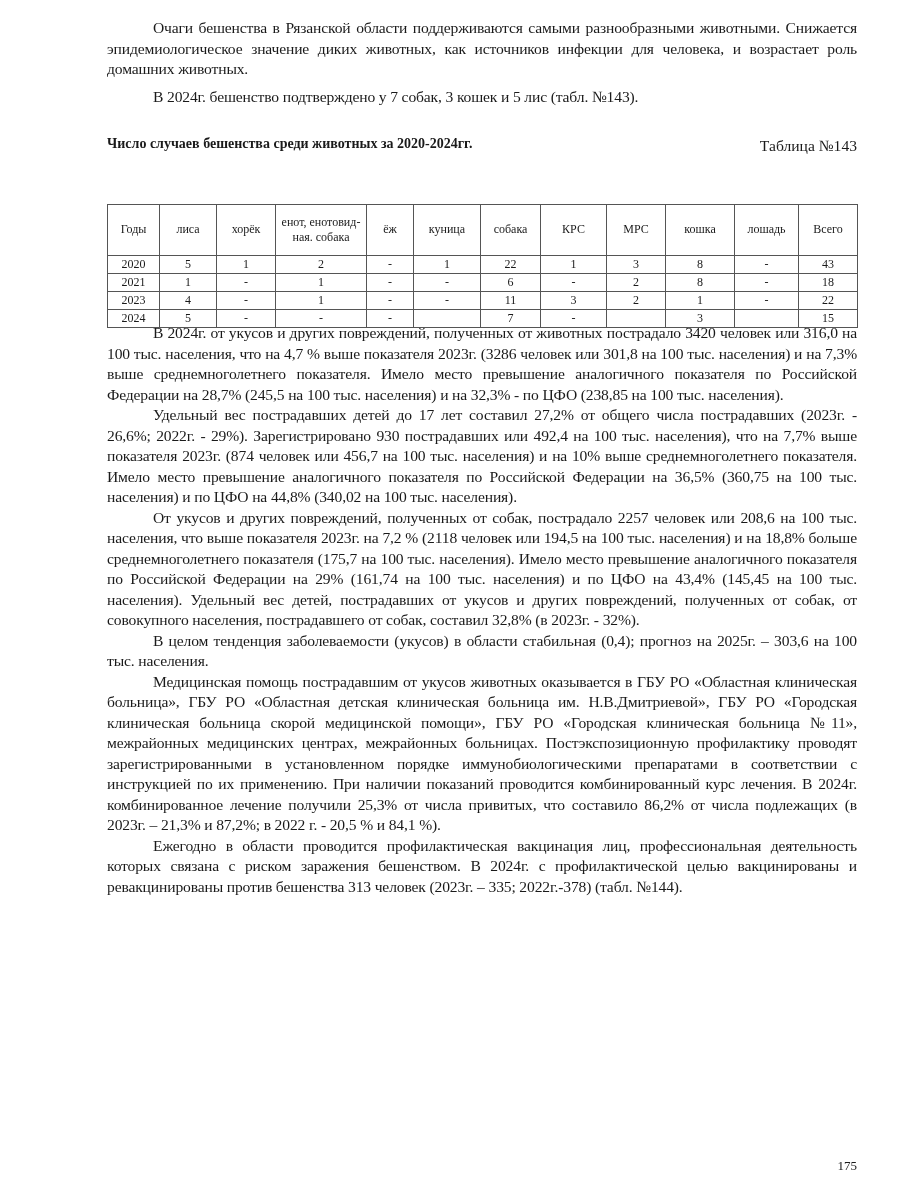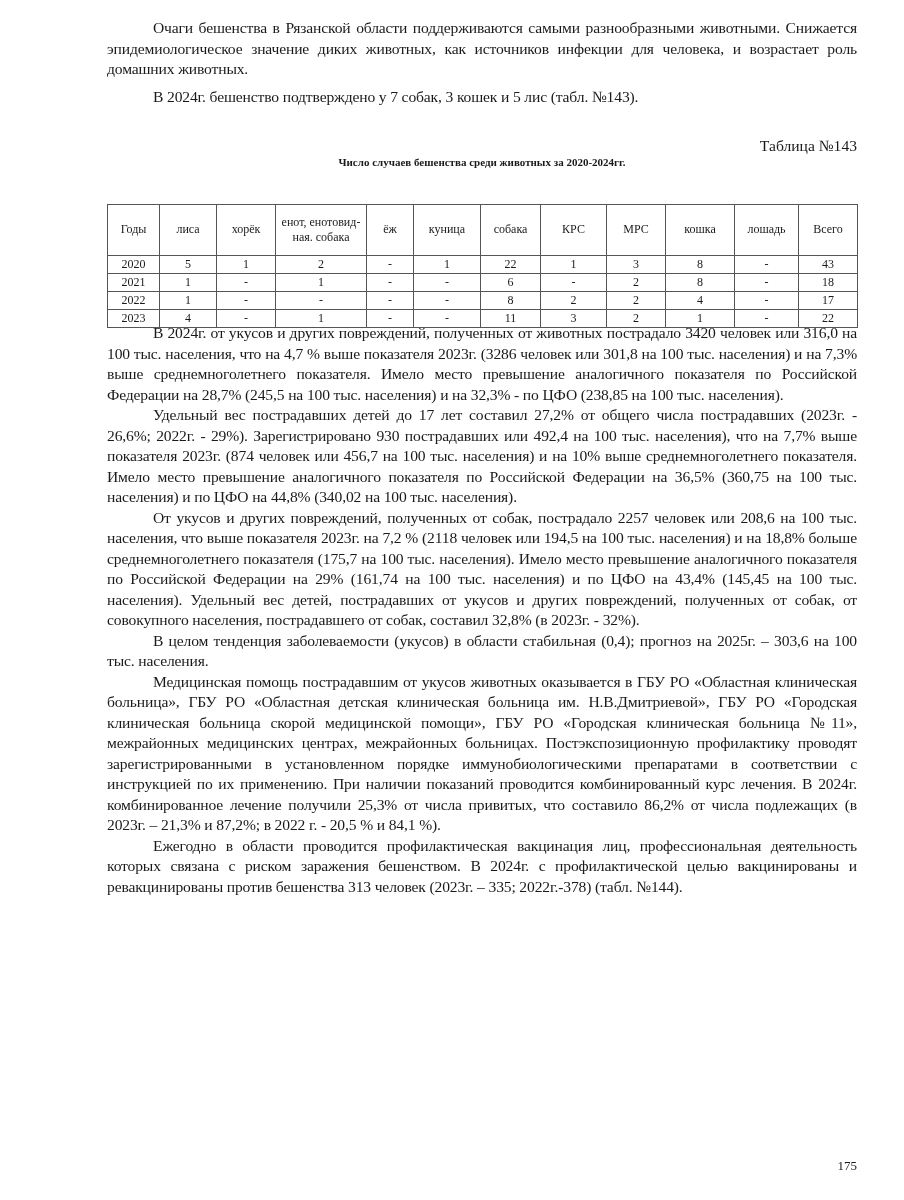--- a/index.html
+++ b/index.html
@@ -13,22 +13,22 @@
     margin: 0; font-size: 15.6px; line-height: 20.5px;
     text-align: justify; text-indent: 46px;
     letter-spacing: -0.15px;
   }
   #p1 { position: absolute; top: 18px; left: 0; width: 750px; }
   #p2 { position: absolute; top: 71px; left: 0; width: 750px; margin-top: 16px; }
   .table-label {
     position: absolute; top: 137px; right: 0; font-size: 15.6px;
   }
   .table-title {
-    position: absolute; top: 156px; left: 0; width: 750px;
-    text-align: center; font-weight: bold; font-size: 11px;
+    position: absolute; top: 136px; left: 0; width: 750px;
+    font-weight: bold; font-size: 14px;
   }
   table.data {
     position: absolute; top: 163px; left: 0; width: 750px;
     border-collapse: collapse; font-size: 12px; table-layout: fixed; margin-top: 41px;
   }
   table.data th, table.data td {
     border: 1px solid #555; text-align: center; padding: 0;
     font-weight: normal; line-height: 15px;
   }
   table.data th { height: 50px; line-height: 15.5px; }
@@ -104,46 +104,46 @@
           <td>-</td>
           <td>-</td>
           <td>6</td>
           <td>-</td>
           <td>2</td>
           <td>8</td>
           <td>-</td>
           <td>18</td>
         </tr>
         <tr>
-          <td>2022</td>
-          <td>1</td>
-          <td>-</td>
-          <td>-</td>
-          <td>-</td>
-          <td>-</td>
-          <td>8</td>
-          <td>2</td>
-          <td>2</td>
-          <td>4</td>
-          <td>-</td>
-          <td>17</td>
-        </tr>
-        <tr>
           <td>2023</td>
           <td>4</td>
           <td>-</td>
           <td>1</td>
           <td>-</td>
           <td>-</td>
           <td>11</td>
           <td>3</td>
           <td>2</td>
           <td>1</td>
           <td>-</td>
           <td>22</td>
+        </tr>
+        <tr>
+          <td>2024</td>
+          <td>5</td>
+          <td>-</td>
+          <td>-</td>
+          <td>-</td>
+          <td></td>
+          <td>7</td>
+          <td>-</td>
+          <td></td>
+          <td>3</td>
+          <td></td>
+          <td>15</td>
         </tr>
       </tbody>
   </table>
 
   <div id="body-text">
     <p class="para">В 2024г. от укусов и других повреждений, полученных от животных пострадало 3420 человек или 316,0 на 100 тыс. населения, что на 4,7 % выше показателя 2023г. (3286 человек или 301,8 на 100 тыс. населения) и на 7,3% выше среднемноголетнего показателя. Имело место превышение аналогичного показателя по Российской Федерации на 28,7% (245,5 на 100 тыс. населения) и на 32,3% - по ЦФО (238,85 на 100 тыс. населения).</p>
     <p class="para">Удельный вес пострадавших детей до 17 лет составил 27,2% от общего числа пострадавших (2023г. - 26,6%;  2022г. - 29%). Зарегистрировано  930 пострадавших или 492,4 на 100 тыс. населения), что на 7,7% выше показателя 2023г. (874 человек или 456,7 на 100 тыс. населения) и на 10% выше среднемноголетнего показателя. Имело место превышение аналогичного показателя по Российской Федерации  на 36,5% (360,75 на 100 тыс. населения) и по ЦФО на 44,8% (340,02 на 100 тыс. населения).</p>
     <p class="para">От укусов и других повреждений, полученных от собак, пострадало 2257 человек или 208,6 на 100 тыс. населения, что выше показателя 2023г.  на 7,2 % (2118 человек или 194,5 на 100 тыс. населения) и на 18,8% больше среднемноголетнего показателя (175,7 на 100 тыс. населения). Имело место превышение аналогичного показателя по Российской Федерации  на 29% (161,74 на 100 тыс. населения) и по ЦФО на 43,4% (145,45 на 100 тыс. населения). Удельный вес детей, пострадавших от укусов и других повреждений, полученных от собак, от совокупного населения, пострадавшего от собак, составил 32,8% (в 2023г. - 32%).</p>
     <p class="para">В целом тенденция заболеваемости (укусов) в области стабильная (0,4); прогноз на 2025г. –  303,6 на 100 тыс. населения.</p>
     <p class="para">Медицинская помощь пострадавшим от укусов животных оказывается в ГБУ РО «Областная клиническая больница», ГБУ РО «Областная детская клиническая больница им. Н.В.Дмитриевой», ГБУ РО «Городская клиническая больница скорой медицинской помощи», ГБУ РО «Городская клиническая больница №11», межрайонных медицинских центрах, межрайонных больницах. Постэкспозиционную профилактику проводят зарегистрированными в установленном порядке иммунобиологическими препаратами в соответствии с инструкцией по их применению. При наличии показаний проводится комбинированный курс лечения. В 2024г. комбинированное лечение получили 25,3% от числа привитых, что составило 86,2% от числа подлежащих (в 2023г. – 21,3% и 87,2%; в 2022 г. -  20,5 %  и 84,1 %).</p>

